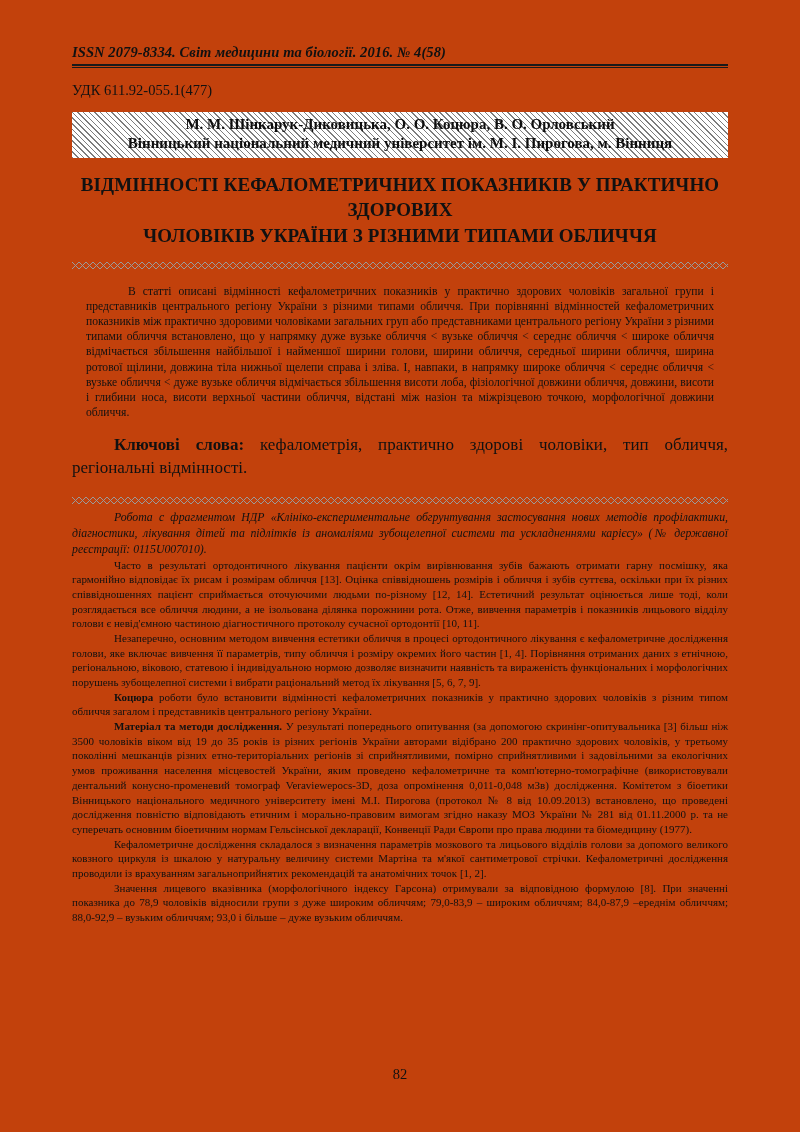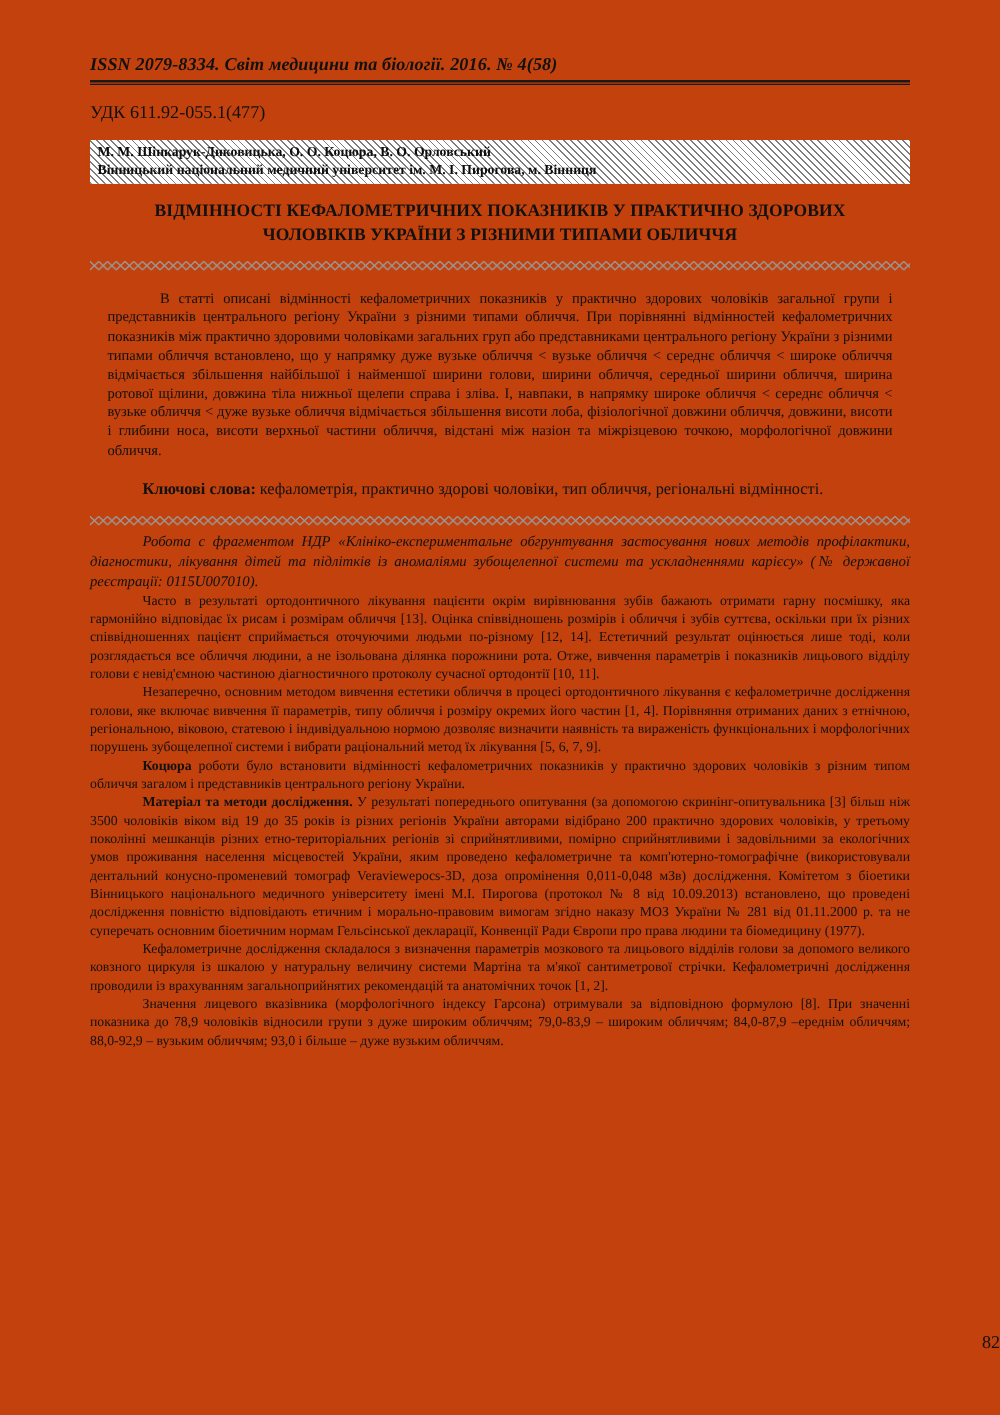--- a/index.html
+++ b/index.html
@@ -52,23 +52,23 @@
   .udc {
     margin-top: 14px;
     font-size: 14.5px;
     line-height: 1.2;
   }
 
   
   .author-band {
     margin-top: 12px;
     padding: 3px 6px 4px 6px;
-    text-align: left;
+    text-align: center;
     font-weight: bold;
-    font-size: 11px;
+    font-size: 15px;
     line-height: 1.3;
     color: #0d0d0d;
     background-color: #ffffff;
     background-image: repeating-linear-gradient(
       45deg,
       #7d7d7d 0px,
       #7d7d7d 1px,
       #ffffff 1px,
       #ffffff 4px
     );
@@ -76,21 +76,21 @@
   .author-band .ln {
     display: block;
     white-space: nowrap;
   }
 
   
   .title {
     margin-top: 14px;
     text-align: center;
     font-weight: bold;
-    font-size: 14px;
+    font-size: 19px;
     line-height: 1.34;
     letter-spacing: .1px;
   }
   .title .ln { display: block; }
 
   
   .zigzag {
     height: 9px;
     margin: 9px 0 4px 0;
     background-repeat: repeat-x;
@@ -103,21 +103,21 @@
   
   .abstract {
     font-size: 11.6px;
     line-height: 1.31;
     text-align: justify;
     text-indent: 42px;
     margin: 14px;
   }
   .keywords {
     margin-top: 1px;
-    font-size: 13px;
+    font-size: 17px;
     line-height: 1.31;
     text-align: justify;
     text-indent: 42px;
   }
   .keywords b { font-weight: bold; }
 
   
   .funding {
     font-style: italic;
     font-size: 11.8px;
@@ -136,21 +136,21 @@
     margin: 0;
   }
   .body-p b { font-weight: bold; }
 
   
   .folio {
     position: absolute;
     left: 0;
     right: 0;
     top: 1066px;
-    text-align: right;
+    text-align: center;
     font-size: 14.5px;
   }
 </style>
 </head>
 <body>
 
 <div class="page">
   <div class="content">
 
     <div class="runhead">ISSN 2079-8334. Світ медицини та біології. 2016. № 4(58)</div>

